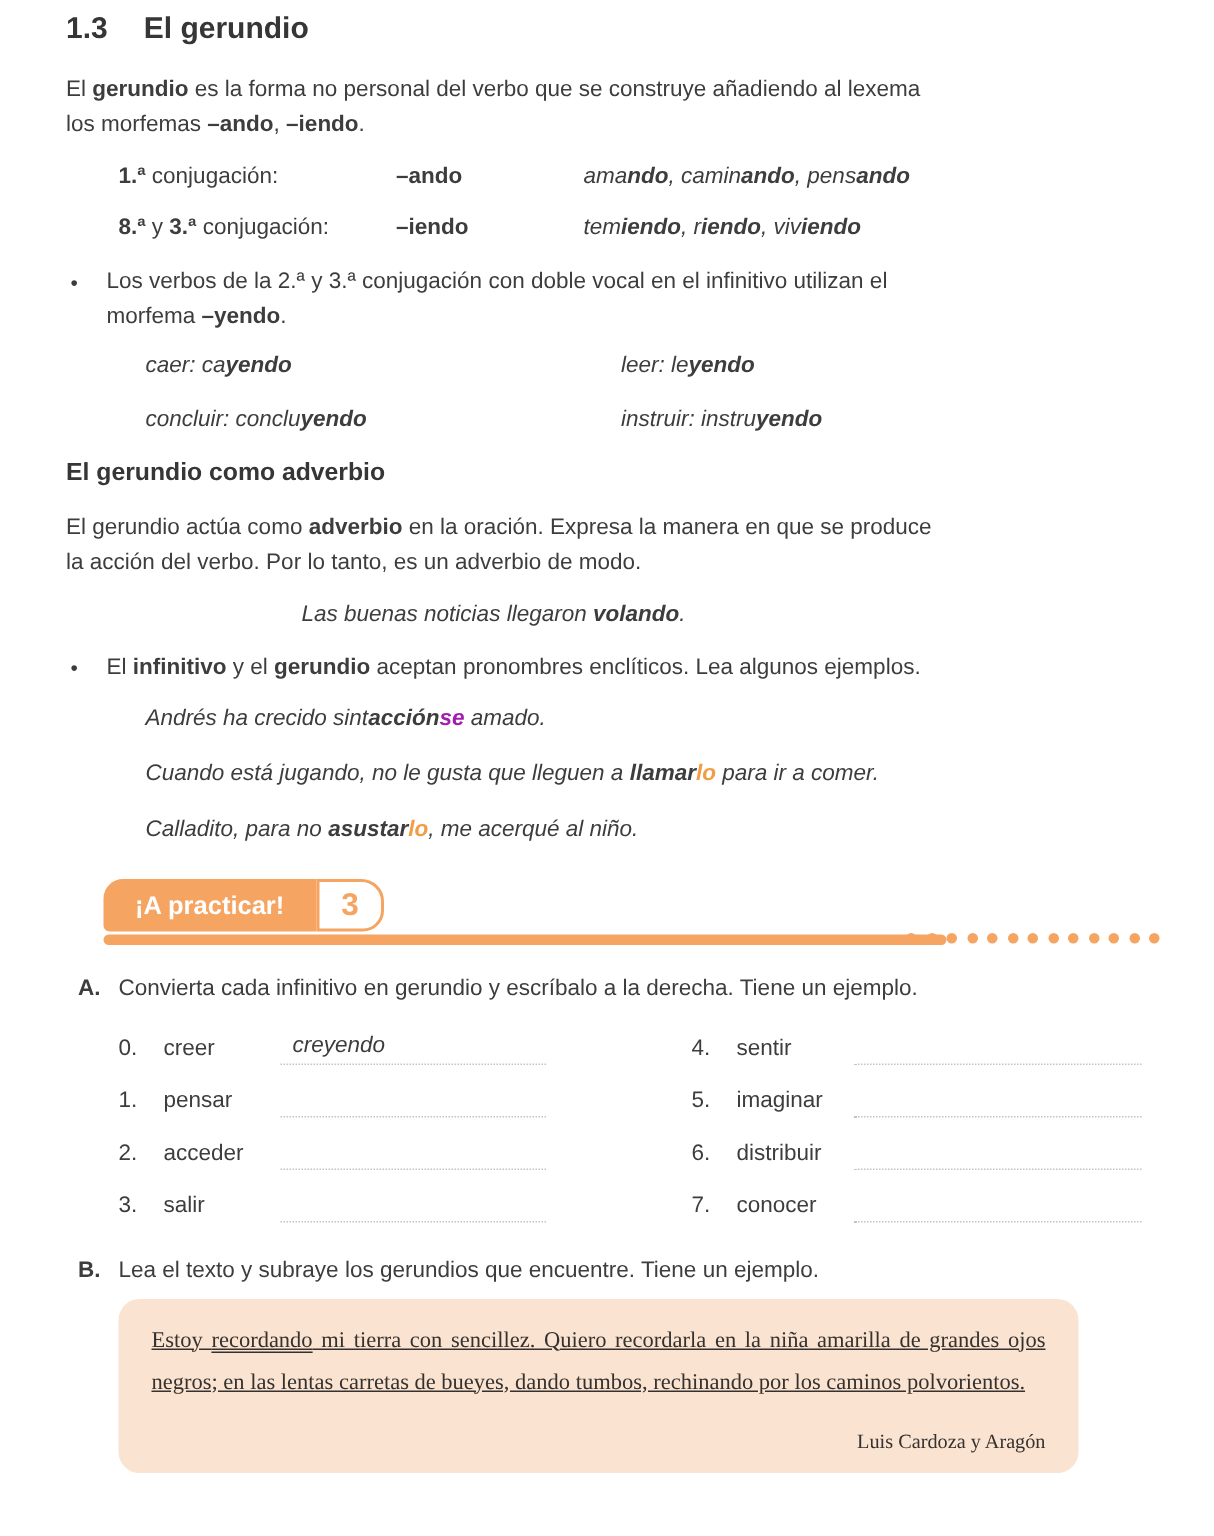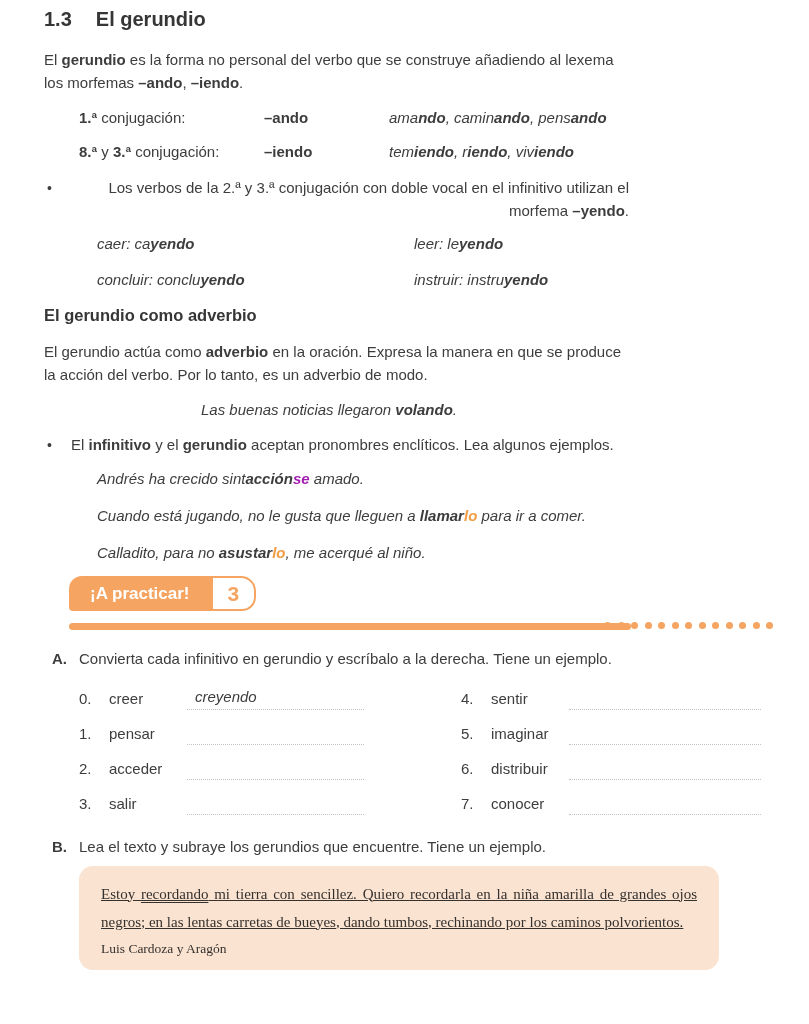--- a/index.html
+++ b/index.html
@@ -17,21 +17,21 @@
   .u { text-decoration: underline; text-underline-offset: 3px; }
 
   
   .h1 { display: flex; gap: 24px; font-size: 20px; font-weight: 700; color: #363636; margin-bottom: 18px; }
   .h2 { font-size: 16.5px; font-weight: 700; color: #363636; margin: 15px 0 16px 0; }
 
   
   .para { font-size: 15px; line-height: 22.5px; width: 585px; margin-bottom: 13px; }
   .bullet-row { display: flex; margin: 0 0 11px 3px; font-size: 15px; line-height: 22.5px; }
   .bullet-glyph { width: 24px; flex: 0 0 24px; font-size: 14px; }
-  .bullet-text { width: 558px; text-align: right; }
+  .bullet-text { width: 558px; }
   .bullet-text.just { text-align: justify; }
 
   
   .conj { margin: 0 0 14px 35px; font-size: 15px; }
   .conj-row { display: flex; line-height: 22px; margin-bottom: 12px; }
   .conj-label { flex: 0 0 185px; }
   .conj-morph { flex: 0 0 125px; }
 
   
   .pairs { margin: 0 0 15px 53px; font-size: 15px; }
@@ -45,21 +45,21 @@
   
   .encl { margin-left: 53px; font-size: 15px; line-height: 22px; margin-bottom: 15px; }
 
   
   .banner { position: relative; height: 42px; margin: 24px 0 18px 0; }
   .banner-bar {
     position: absolute; left: 25px; bottom: 0;
     width: 562px; height: 7px; border-radius: 4px;
     background: var(--accent);
   }
-  .banner-tabs { position: absolute; left: 25px; bottom: 19px; display: flex; align-items: stretch; }
+  .banner-tabs { position: absolute; left: 25px; bottom: 9px; display: flex; align-items: stretch; }
   .tab-practicar {
     background: var(--accent); color: #fff;
     font-size: 17px; font-weight: 700;
     padding: 8px 21px 7px 21px;
     border-radius: 13px 0 0 4px;
   }
   .tab-number {
     background: #fff; color: var(--accent);
     border: 2.5px solid var(--accent);
     font-size: 21px; font-weight: 700;
@@ -89,21 +89,21 @@
 
   
   .quote-box {
     margin-left: 35px; width: 640px;
     background: var(--quoteBg); border-radius: 14px;
     padding: 14px 22px 10px 22px;
     font-family: "Liberation Serif", "DejaVu Serif", serif;
     color: #35312e;
   }
   .quote-text { font-size: 15px; line-height: 28px; text-align: justify; text-decoration: underline; }
-  .quote-attr { font-size: 13.5px; line-height: 22px; margin-top: 2px; }
+  .quote-attr { text-align: right; font-size: 13.5px; line-height: 22px; margin-top: 14px; }
 </style>
 </head>
 <body>
 
 <div class="page">
 
   <div class="h1">
     <span>1.3</span>
     <span>El gerundio</span>
   </div>

